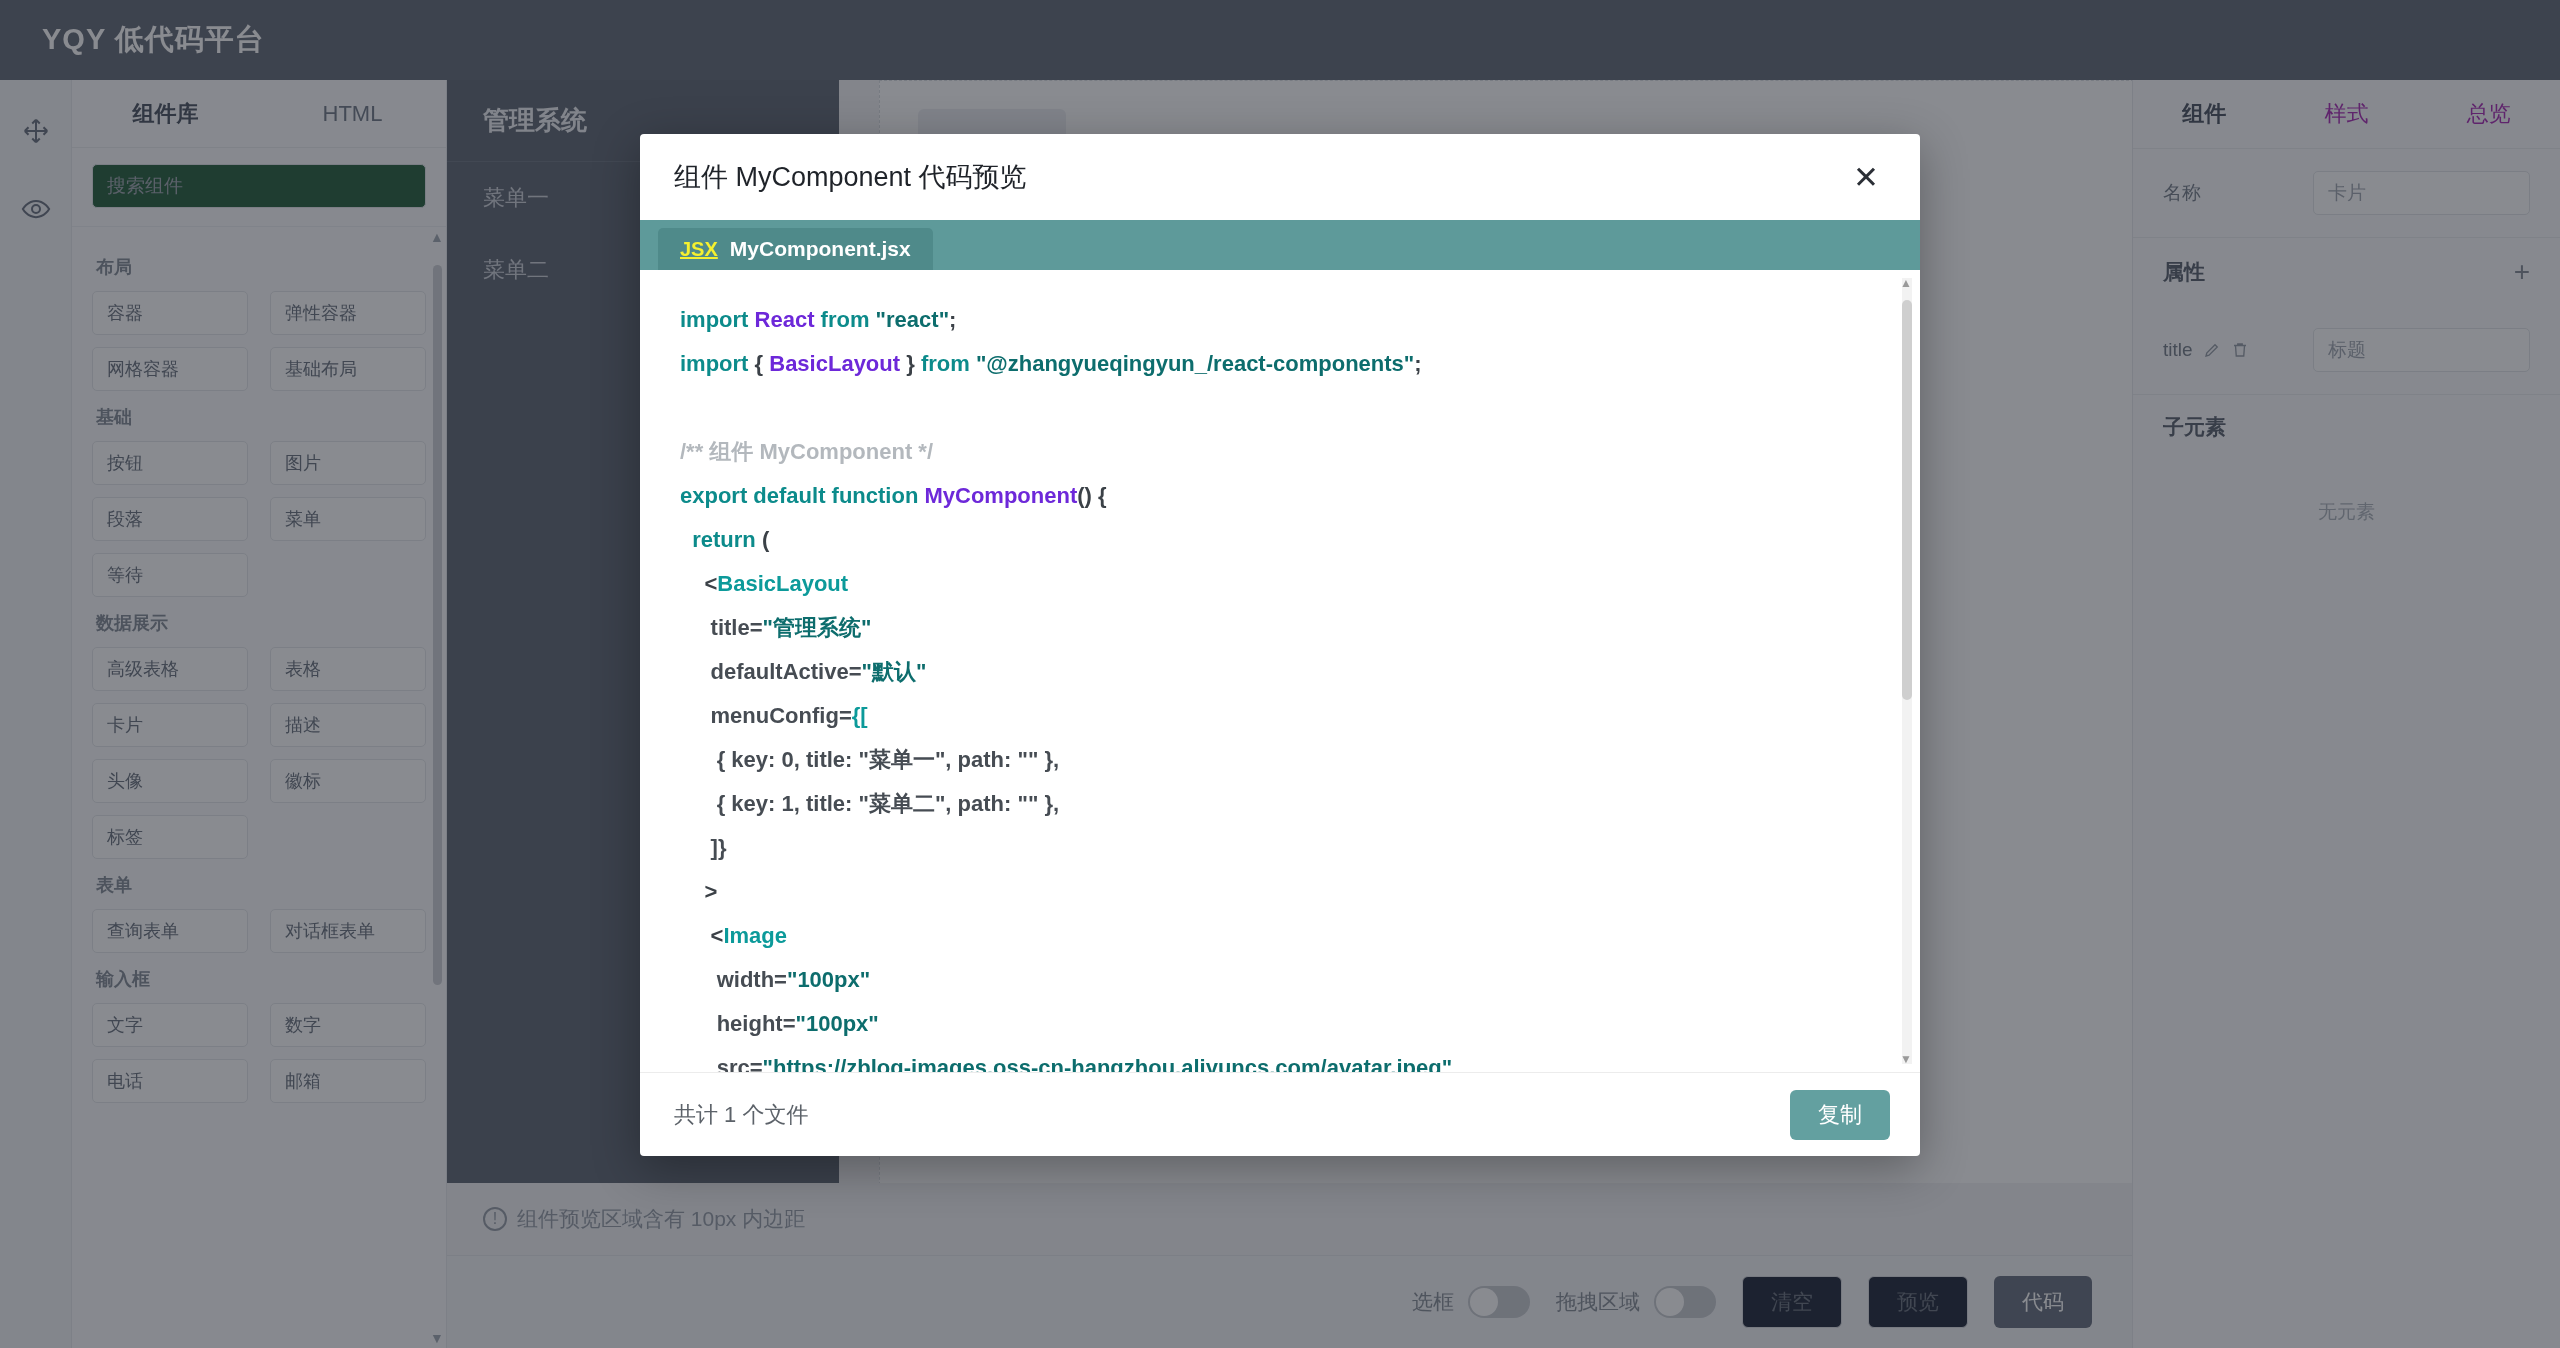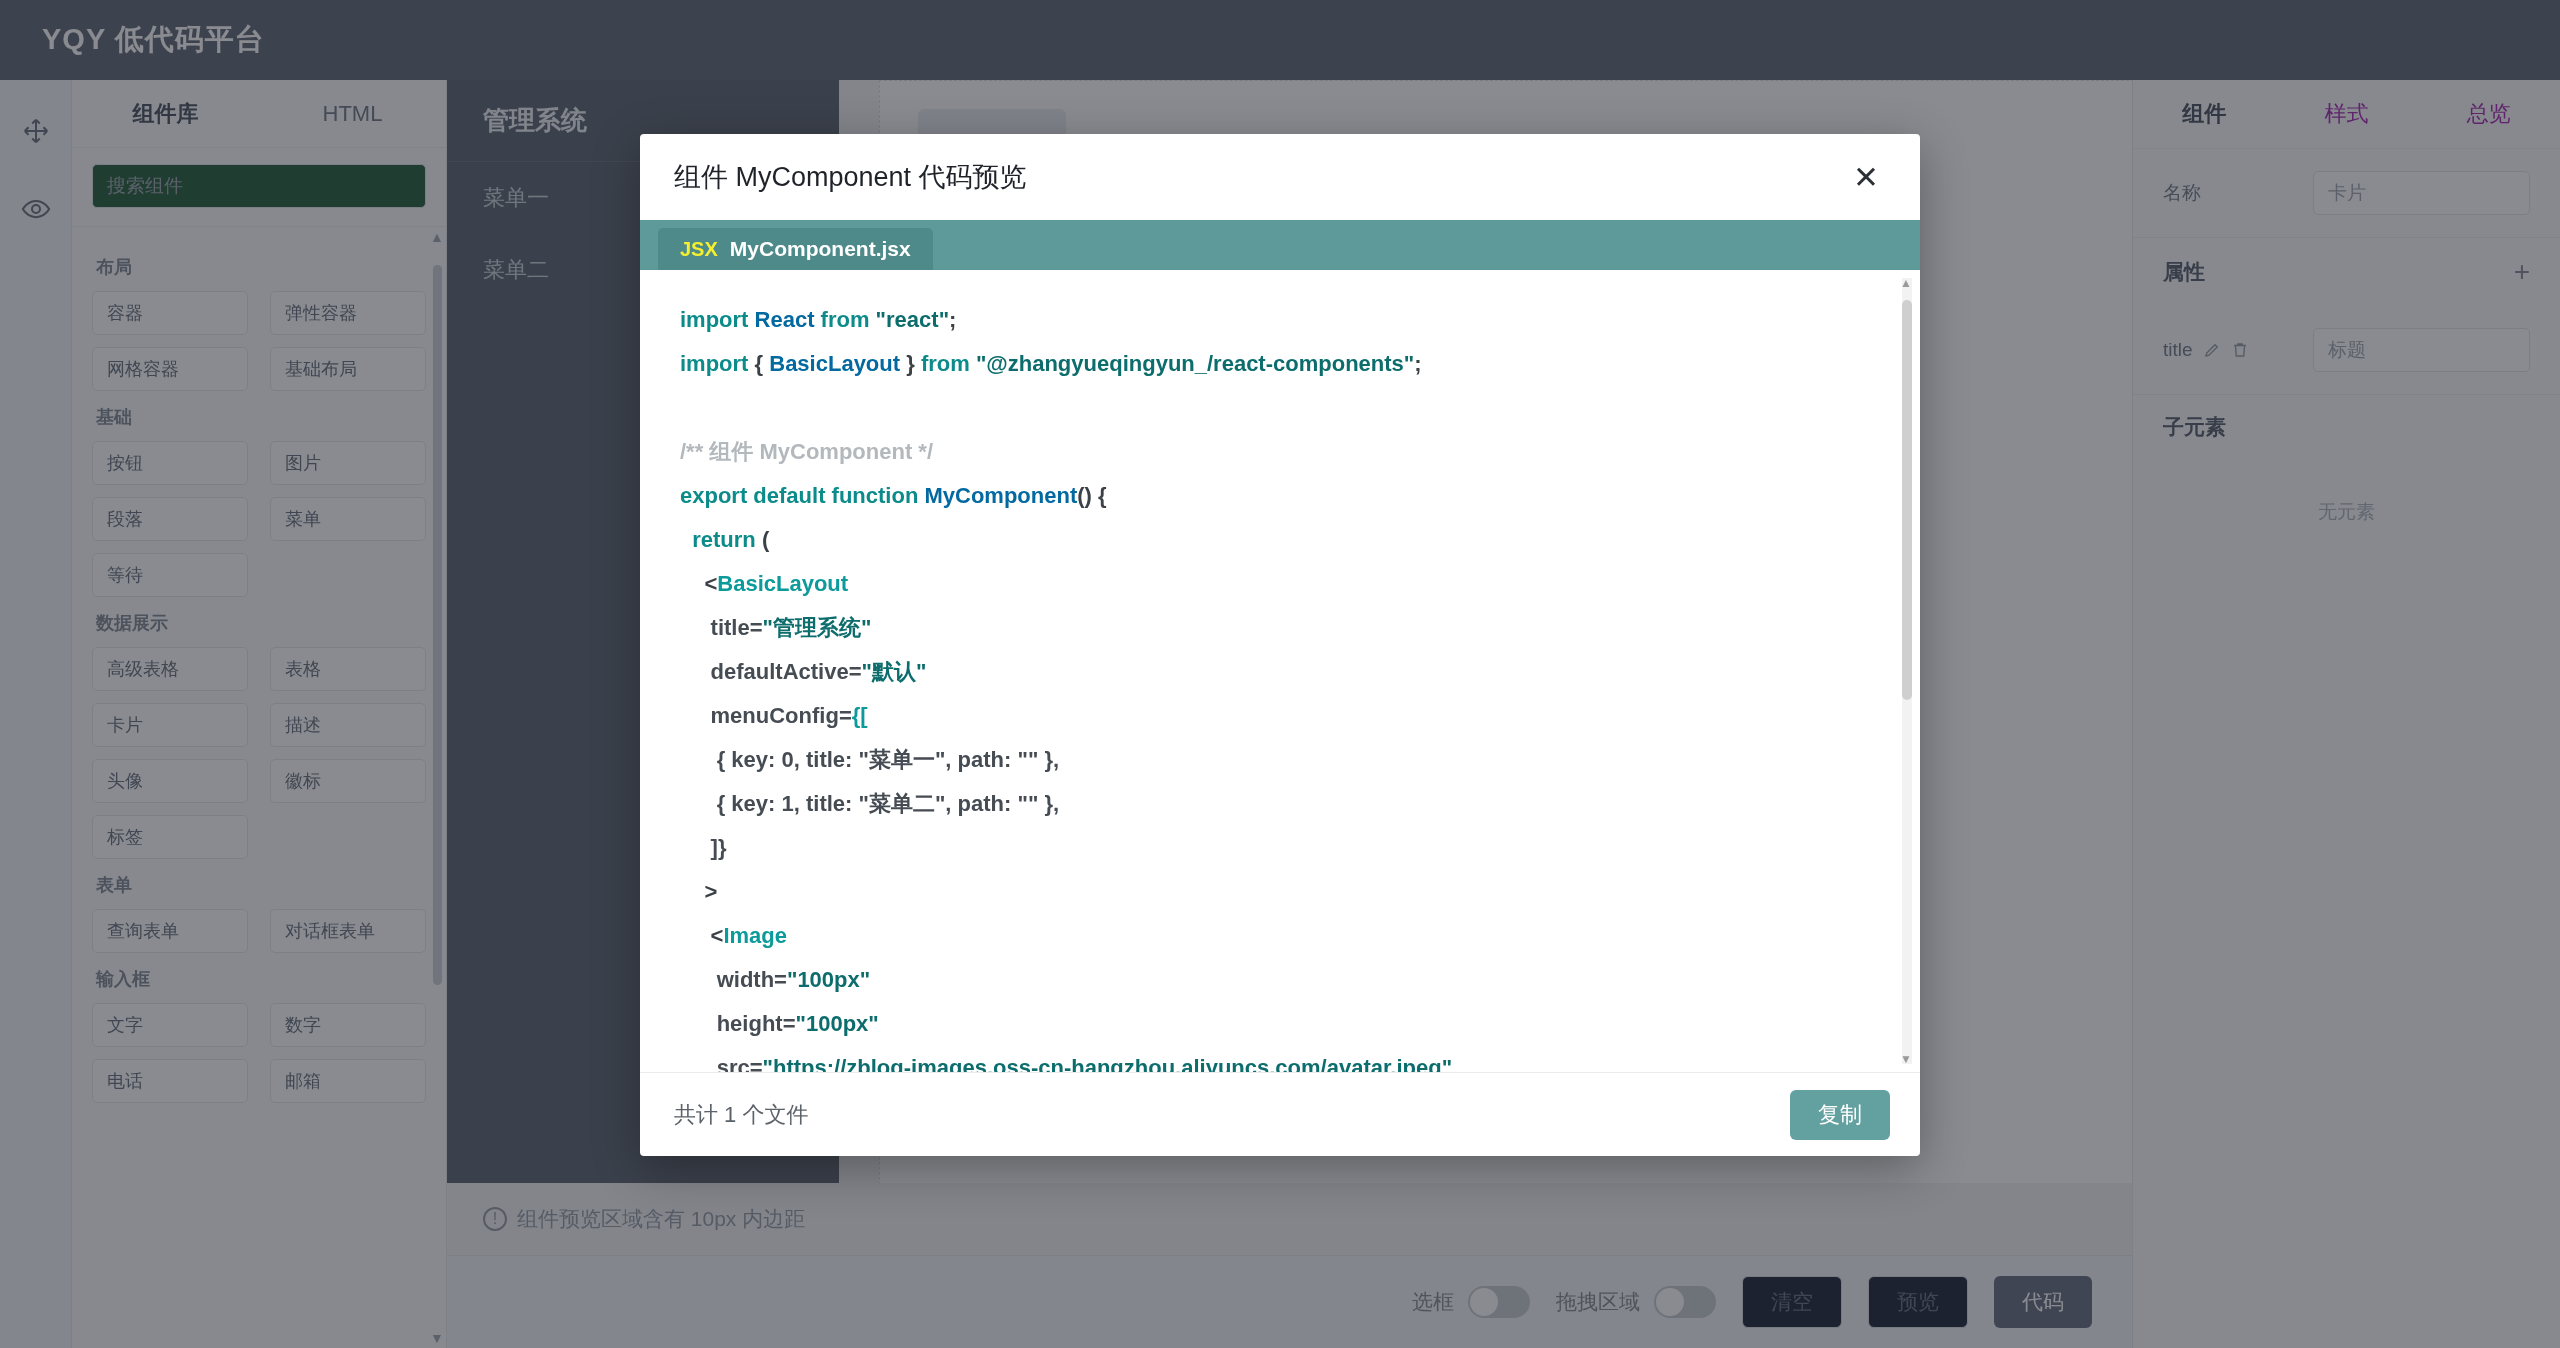--- a/index.html
+++ b/index.html
@@ -143,31 +143,31 @@
     padding: 0 32px 0 34px; flex: 0 0 86px;
   }
   .modal-title { font-size: 27px; color: #1f2329; }
   .modal-close { width: 44px; height: 44px; display:flex; align-items:center; justify-content:center; color:#2b2f36; font-size: 31px; font-weight: 300; }
 
   .tabbar { background:#5e9a9a; height: 50px; display:flex; align-items:flex-end; padding-left: 18px; flex:0 0 50px; }
   .file-tab {
     height: 42px; background:#4f8a8a; border-radius: 5px 5px 0 0; display:flex; align-items:center;
     gap: 12px; padding: 0 22px;
   }
-  .file-tab .jsx { color:#f5f02f; font-size: 20px; font-weight:bold; }
+  .file-tab .jsx { color:#f5f02f; font-size: 20px; font-weight:bold;text-decoration:underline; }
   .file-tab .fname { color:#ffffff; font-size: 21px; font-weight:bold; }
 
   .code-wrap { flex:1; position:relative; overflow:hidden; background:#fff; }
   .code {
     padding: 28px 40px 10px 40px; font-size: 22px; line-height: 44px;
     font-family: "Liberation Sans", "DejaVu Sans", sans-serif; font-weight: bold;
     white-space: pre; color:#3b4147;
   }
   .kw   { color:#0c8b8b; }
-  .name { color:#0369a1; }
+  .name { color:#6d28d9; }
   .str  { color:#0d6d6d; }
   .cmt  { color:#b3b8bd; }
   .tag  { color:#0c9a9a; }
   .plain{ color:#464c53; }
   .punc { color:#3b4147; }
   .code-scrollbar { position:absolute; right: 8px; top: 8px; bottom: 8px; width: 10px; }
   .code-scrollbar .track { position:absolute; inset:0; background:#f2f2f2; }
   .code-scrollbar .thumb { position:absolute; top: 22px; width:10px; height: 400px; background:#cfcfcf; border-radius:5px; }
   .cs-arrow-up { position:absolute; top:0; right:0; color:#9a9a9a; font-size:12px; line-height:10px; }
   .cs-arrow-dn { position:absolute; bottom:0; right:0; color:#9a9a9a; font-size:12px; line-height:10px; }

